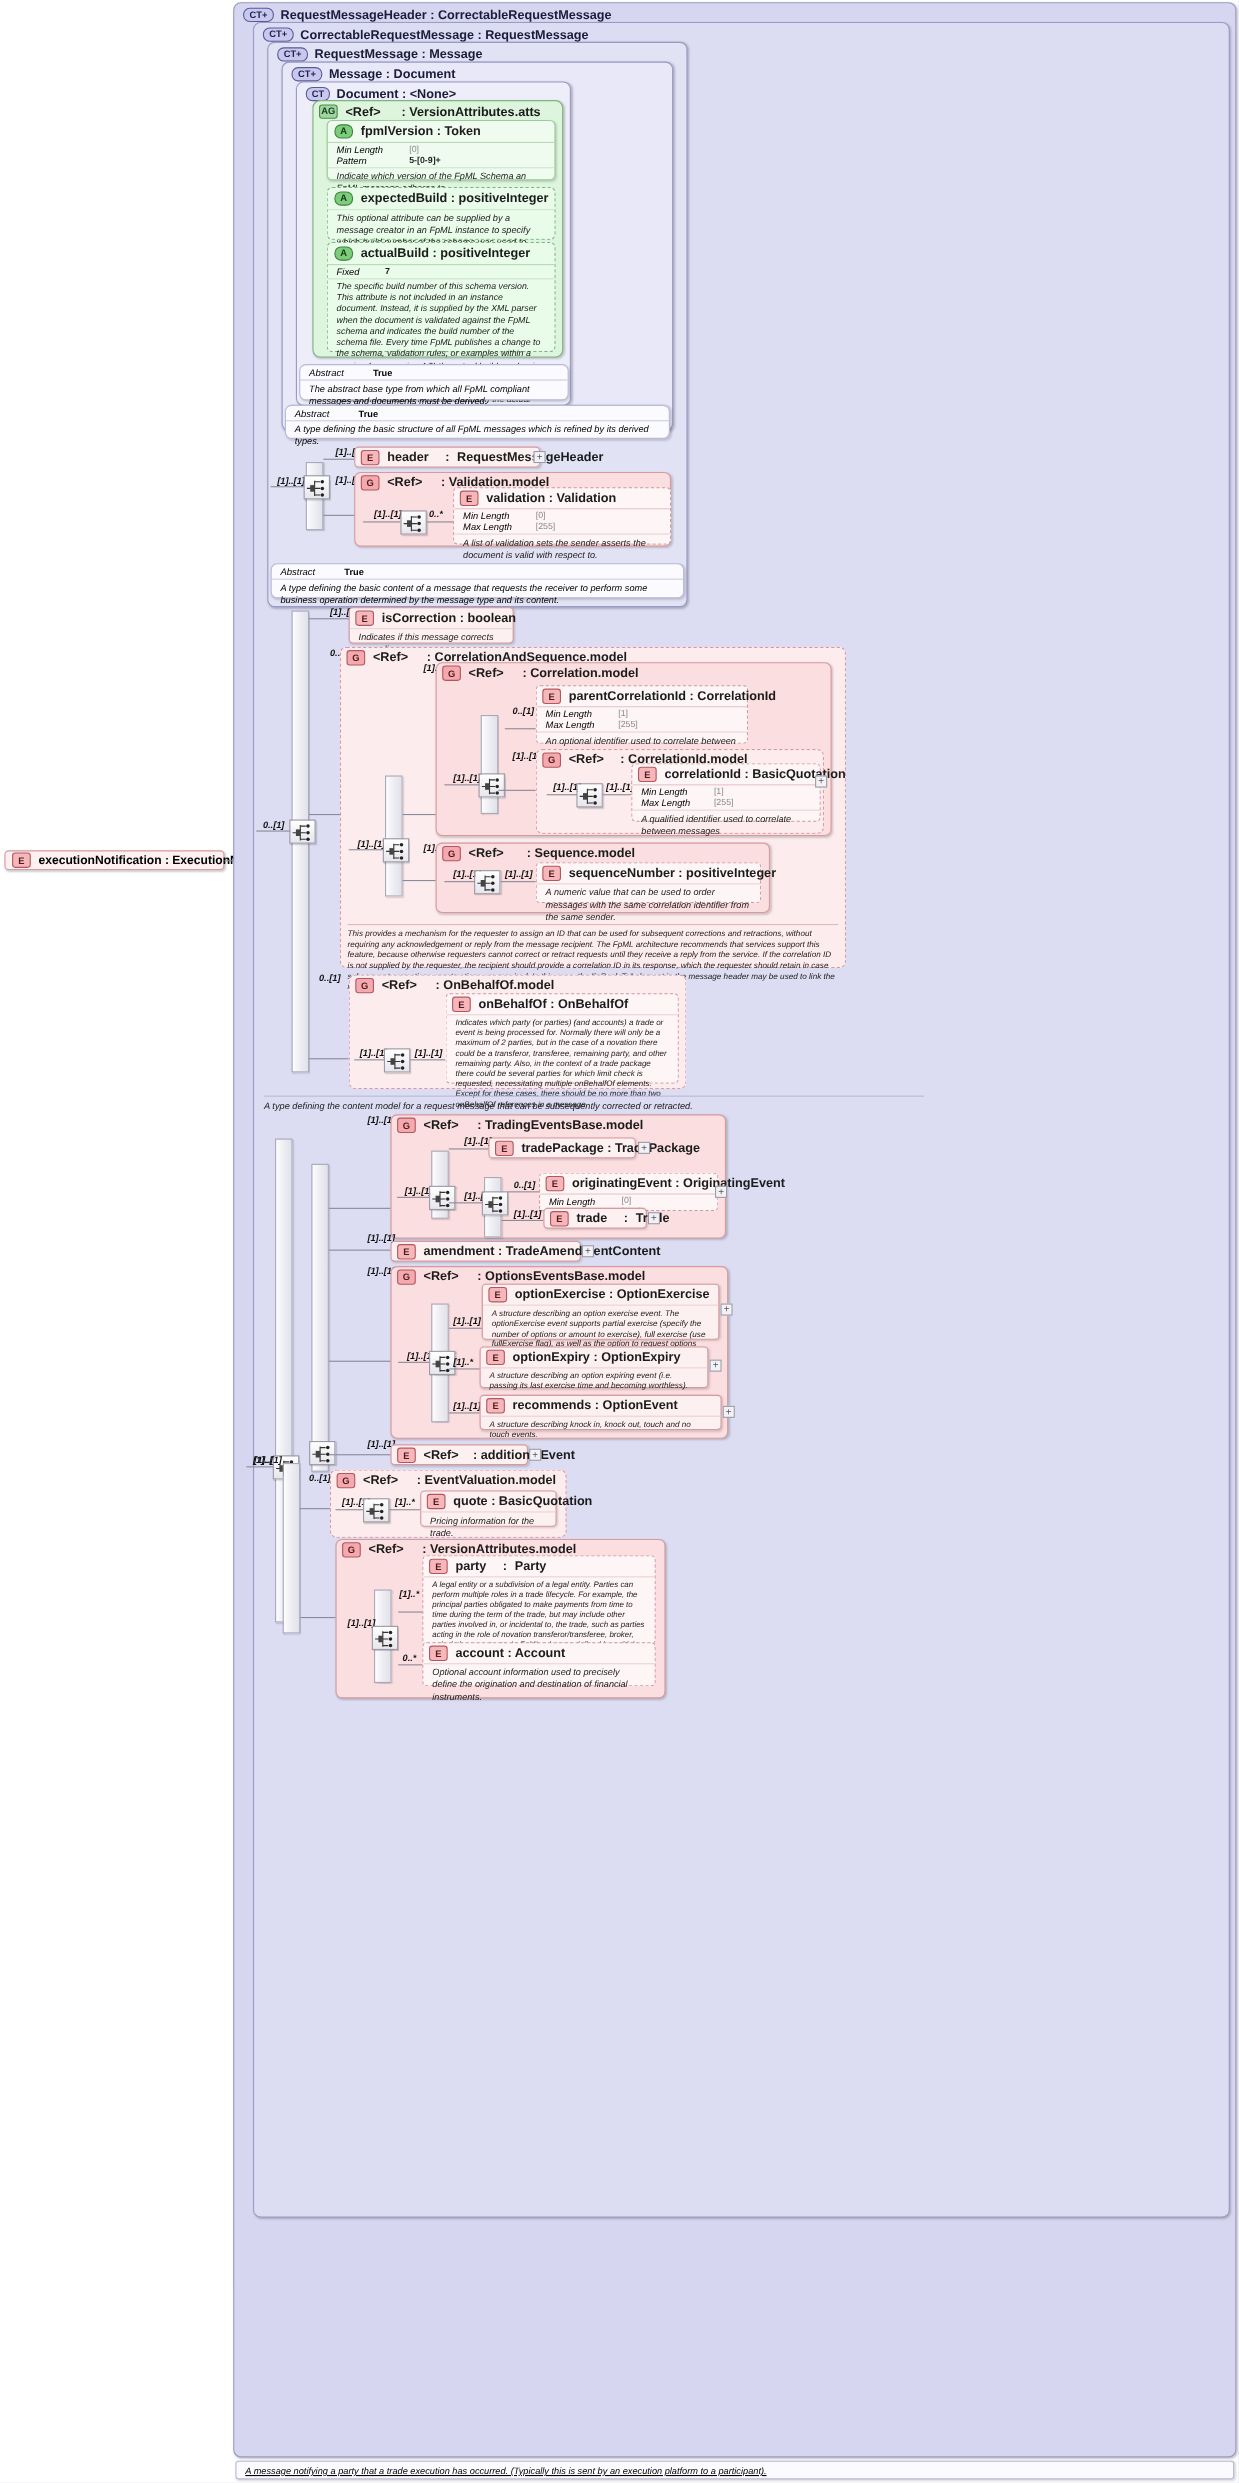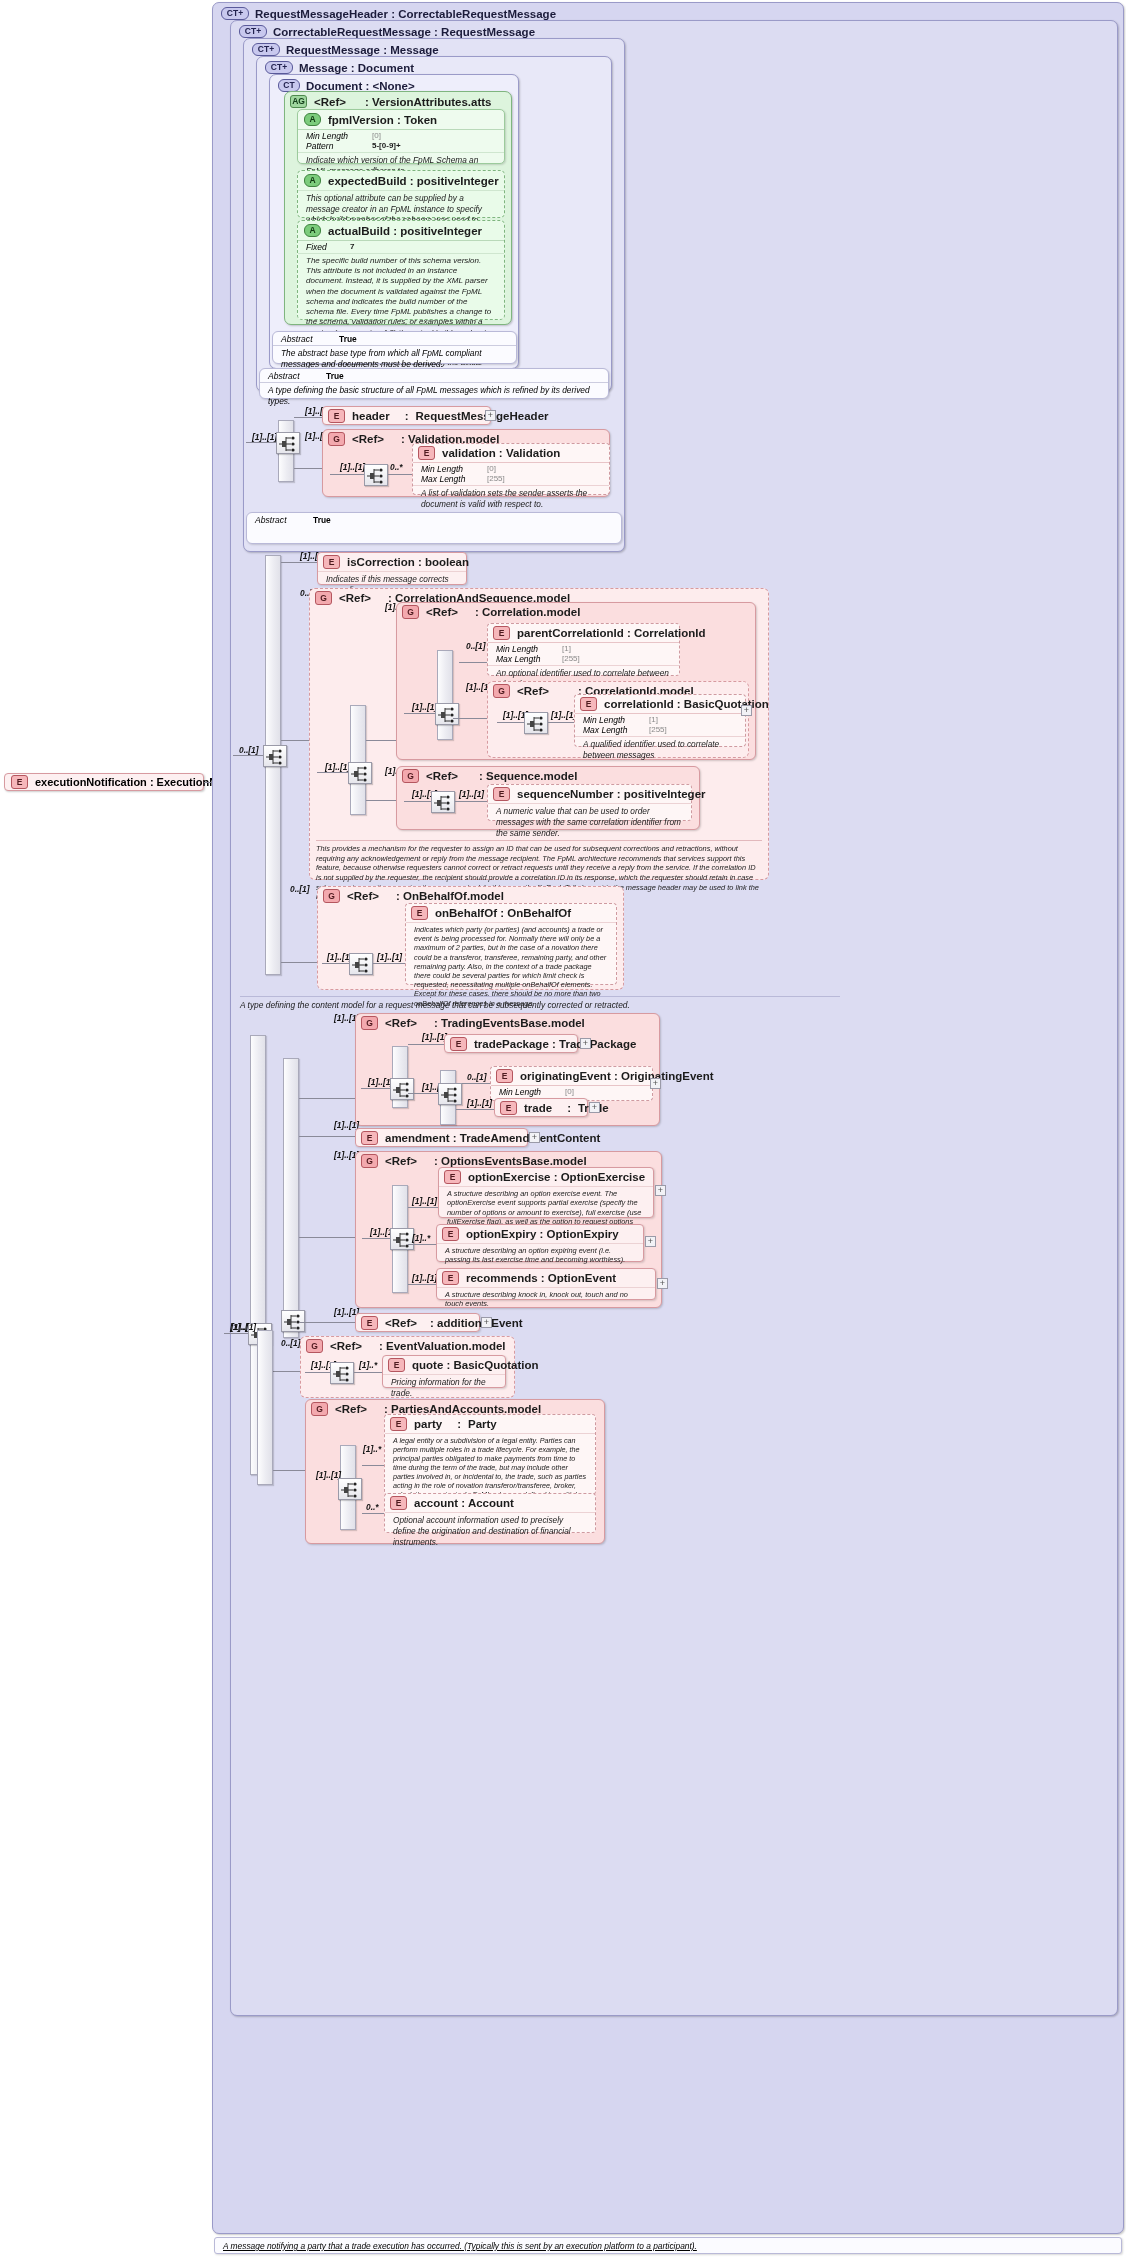--- a/index.html
+++ b/index.html
@@ -350,20 +350,21 @@
     <span class="v grey">[255]</span>
   </div>
   <div class="doc">A list of validation sets the sender asserts the document is valid with respect to.</div>
 </div>
 
 <div class="abs-strip" style="left:246px; top:512px; width:376px; height:32px;">
   <div class="abs-row">
     <span>Abstract</span>
     <span class="v">True</span>
   </div>
+  <div class="abs-note">A type defining the basic content of a message that requests the receiver to perform some business operation determined by the message type and its content.</div>
 </div>
 
 <div class="card" style="left:239px; top:745px;">0..[1]</div>
 <div class="ln lnh" style="left:233px;top:755px;width:38px;"></div>
 <div class="vbar" style="left:265px; top:555px; width:16px; height:420px;"></div>
 <div class="seqicon" style="left:263px; top:745px;">
   <svg width="24" height="22" viewBox="0 0 24 22">
     <line x1="2" y1="11" x2="7" y2="11" stroke="#333" stroke-width="1"></line>
     <line x1="9" y1="4" x2="9" y2="18" stroke="#333" stroke-width="1"></line>
     <line x1="9" y1="5" x2="14" y2="5" stroke="#333" stroke-width="1"></line>
@@ -455,21 +456,21 @@
   </div>
   <div class="doc">An optional identifier used to correlate between related processes</div>
 </div>
 
 <div class="card" style="left:466px; top:682px;">[1]..[1]</div>
 <div class="ln lnh" style="left:453px;top:718px;width:34px;"></div>
 <div class="g-box dash" style="left:487px; top:681px; width:262px; height:77px;">
   <div class="node-head" style="padding:2px 5px;">
     <span class="badge g">G</span>
     <span>&lt;Ref&gt;</span>
-    <span style="margin-left:22px;">: CorrelationId.model</span>
+    <span style="margin-left:8px;">: CorrelationId.model</span>
   </div>
 </div>
 
 <div class="card" style="left:503px; top:710px;">[1]..[1]</div>
 <div class="ln lnh" style="left:497px;top:722px;width:28px;"></div>
 <div class="seqicon" style="left:524px; top:712px;">
   <svg width="24" height="22" viewBox="0 0 24 22">
     <line x1="2" y1="11" x2="7" y2="11" stroke="#333" stroke-width="1"></line>
     <line x1="9" y1="4" x2="9" y2="18" stroke="#333" stroke-width="1"></line>
     <line x1="9" y1="5" x2="14" y2="5" stroke="#333" stroke-width="1"></line>
@@ -802,21 +803,21 @@
   <div class="doc">Pricing information for the trade.</div>
 </div>
 
 <div class="card" style="left:231px; top:1322px;">[1]..[1]</div>
 <div class="vbar" style="left:257px; top:1330px; width:16px; height:155px;"></div>
 <div class="ln lnh" style="left:273px;top:1470px;width:32px;"></div>
 <div class="g-box" style="left:305px; top:1399px; width:300px; height:145px;">
   <div class="node-head" style="padding:2px 5px;">
     <span class="badge g">G</span>
     <span>&lt;Ref&gt;</span>
-    <span style="margin-left:10px;">: PartiesAndAccounts.model</span>
+    <span style="margin-left:10px;">: VersionAttributes.model</span>
   </div>
 </div>
 <div class="vbar" style="left:340px; top:1445px; width:16px; height:85px;"></div>
 <div class="card" style="left:316px; top:1470px;">[1]..[1]</div>
 <div class="seqicon" style="left:338px; top:1478px;">
   <svg width="24" height="22" viewBox="0 0 24 22">
     <line x1="2" y1="11" x2="7" y2="11" stroke="#333" stroke-width="1"></line>
     <line x1="9" y1="4" x2="9" y2="18" stroke="#333" stroke-width="1"></line>
     <line x1="9" y1="5" x2="14" y2="5" stroke="#333" stroke-width="1"></line>
     <line x1="9" y1="11" x2="14" y2="11" stroke="#333" stroke-width="1"></line>

